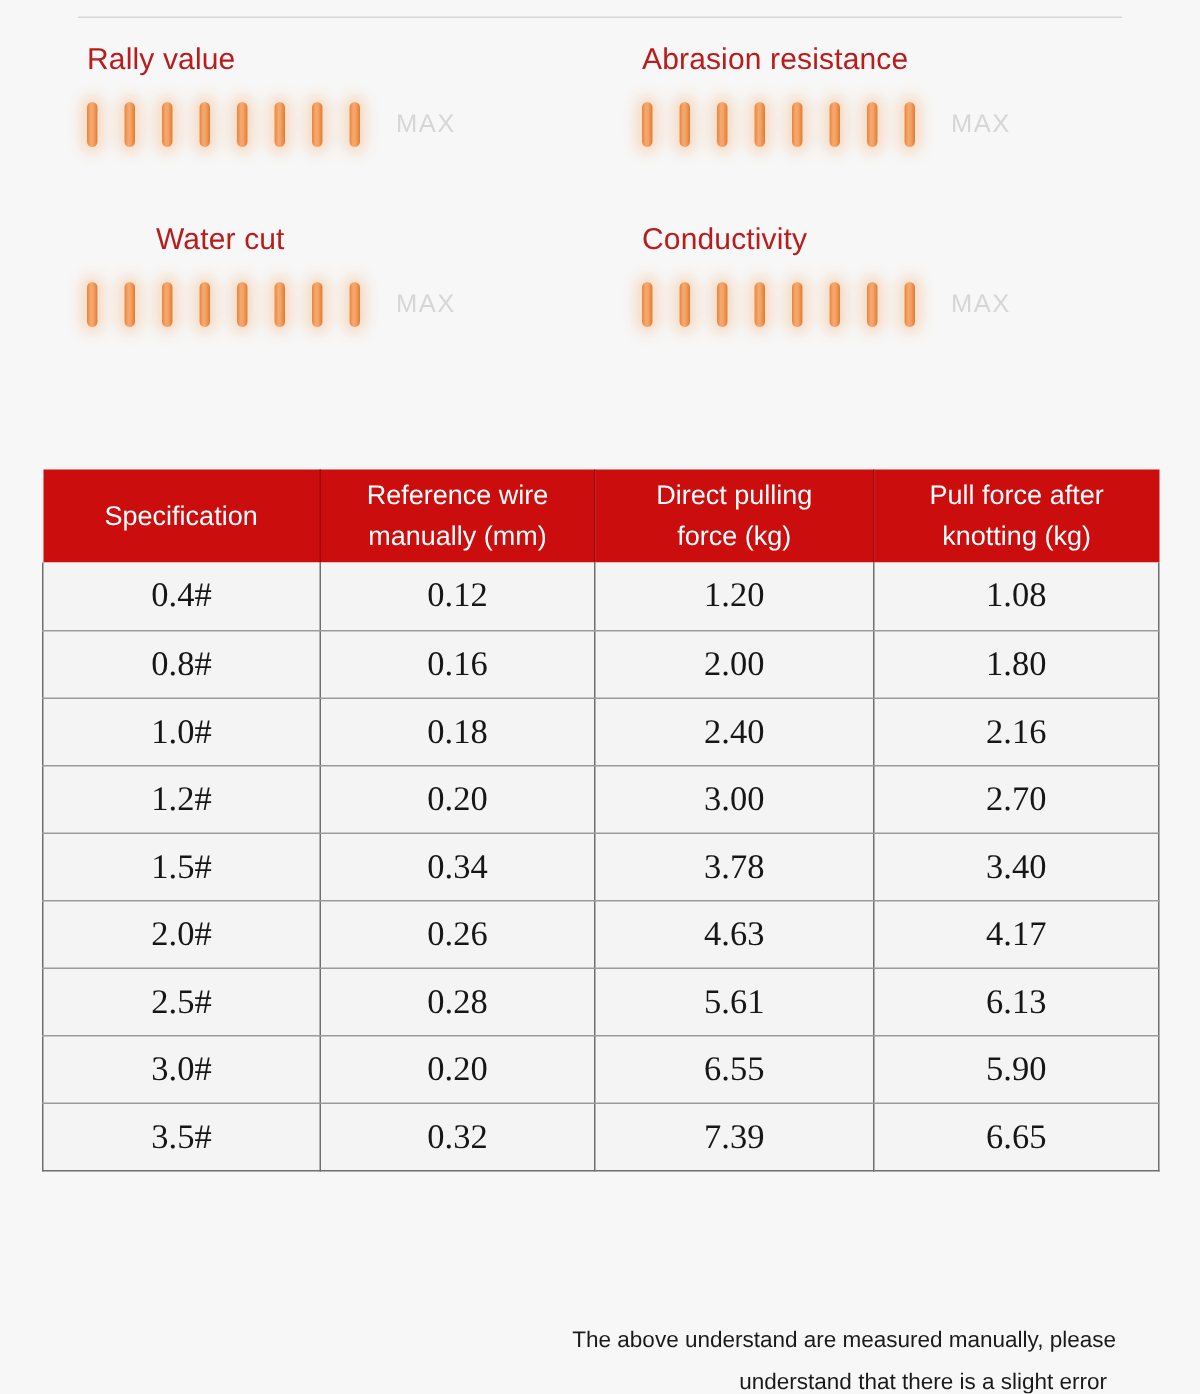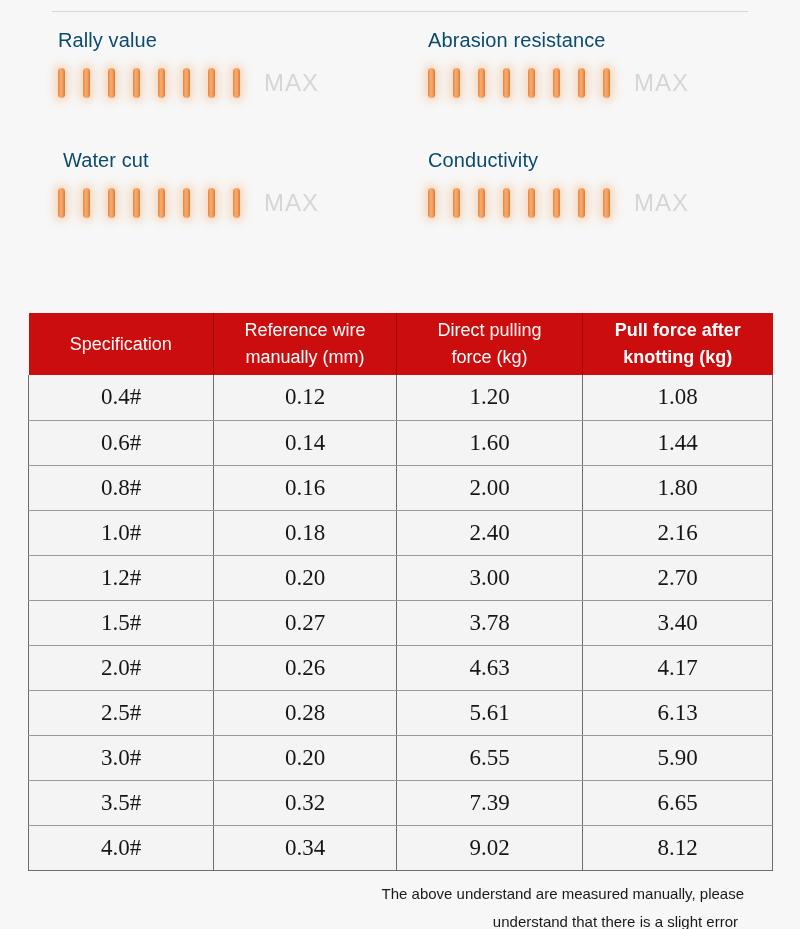--- a/index.html
+++ b/index.html
@@ -38,47 +38,48 @@
     grid-template-rows: 120px 120px;
     column-gap: 0px;
     padding-left: 58px;
     box-sizing: border-box;
   }
   .rating-block {
     position: relative;
   }
   .rating-label {
     font-size: 20px;
-    color: #0c4a6e;
+    color: #b91c1c;
     font-weight: 400;
     letter-spacing: .1px;
     white-space: nowrap;
     margin: 0 0 16px 0;
     line-height: 24px;
   }
   .rating-block.indent .rating-label {
     padding-left: 5px;
+    margin-left: 41px;
   }
   .bars-row {
     display: flex;
     align-items: center;
     gap: 0px;
   }
   .bar {
     width: 7px;
     height: 30px;
     border-radius: 4px;
     margin-right: 18px;
     background: linear-gradient(to right,
                 #e8833a 0%, #f6a96d 35%, #f3a266 60%, #e07a2f 100%);
     box-shadow: 0 0 9px 4px rgba(245,150,70,0.30);
     flex: 0 0 auto;
   }
   .max-label {
-    font-size: 24px;
+    font-size: 17px;
     color: #d6d6d6;
     letter-spacing: 1px;
     margin-left: 6px;
     font-weight: 400;
     white-space: nowrap;
   }
 
   
   .spec-table-wrap {
     position: absolute;
@@ -104,21 +105,20 @@
     line-height: 27px;
     height: 62px;
     padding: 2px 4px;
     text-align: center;
     vertical-align: middle;
     border-right: 1px solid #a00808;
     box-sizing: border-box;
   }
   table.spec-table thead th:last-child {
     border-right: none;
-    font-weight: bold;
   }
 
   table.spec-table tbody td {
     height: 45px;
     font-size: 23px;
     color: #161616;
     text-align: center;
     vertical-align: middle;
     background: #f4f4f4;
     border-bottom: 1px solid #9a9a9a;
@@ -248,46 +248,40 @@
         </tr>
     </thead>
     <tbody>
         <tr>
           <td>0.4#</td>
           <td>0.12</td>
           <td>1.20</td>
           <td>1.08</td>
         </tr>
         <tr>
-          <td>0.6#</td>
-          <td>0.14</td>
-          <td>1.60</td>
-          <td>1.44</td>
-        </tr>
-        <tr>
           <td>0.8#</td>
           <td>0.16</td>
           <td>2.00</td>
           <td>1.80</td>
         </tr>
         <tr>
           <td>1.0#</td>
           <td>0.18</td>
           <td>2.40</td>
           <td>2.16</td>
         </tr>
         <tr>
           <td>1.2#</td>
           <td>0.20</td>
           <td>3.00</td>
           <td>2.70</td>
         </tr>
         <tr>
           <td>1.5#</td>
-          <td>0.27</td>
+          <td>0.34</td>
           <td>3.78</td>
           <td>3.40</td>
         </tr>
         <tr>
           <td>2.0#</td>
           <td>0.26</td>
           <td>4.63</td>
           <td>4.17</td>
         </tr>
         <tr>
@@ -301,26 +295,20 @@
           <td>0.20</td>
           <td>6.55</td>
           <td>5.90</td>
         </tr>
         <tr>
           <td>3.5#</td>
           <td>0.32</td>
           <td>7.39</td>
           <td>6.65</td>
         </tr>
-        <tr>
-          <td>4.0#</td>
-          <td>0.34</td>
-          <td>9.02</td>
-          <td>8.12</td>
-        </tr>
       </tbody>
   </table>
 </div>
 
 <div class="footer-note">
   <span>The above understand are measured manually, please</span>
   <span class="line2">understand that there is a slight error</span>
 </div>
 
 </body></html>

